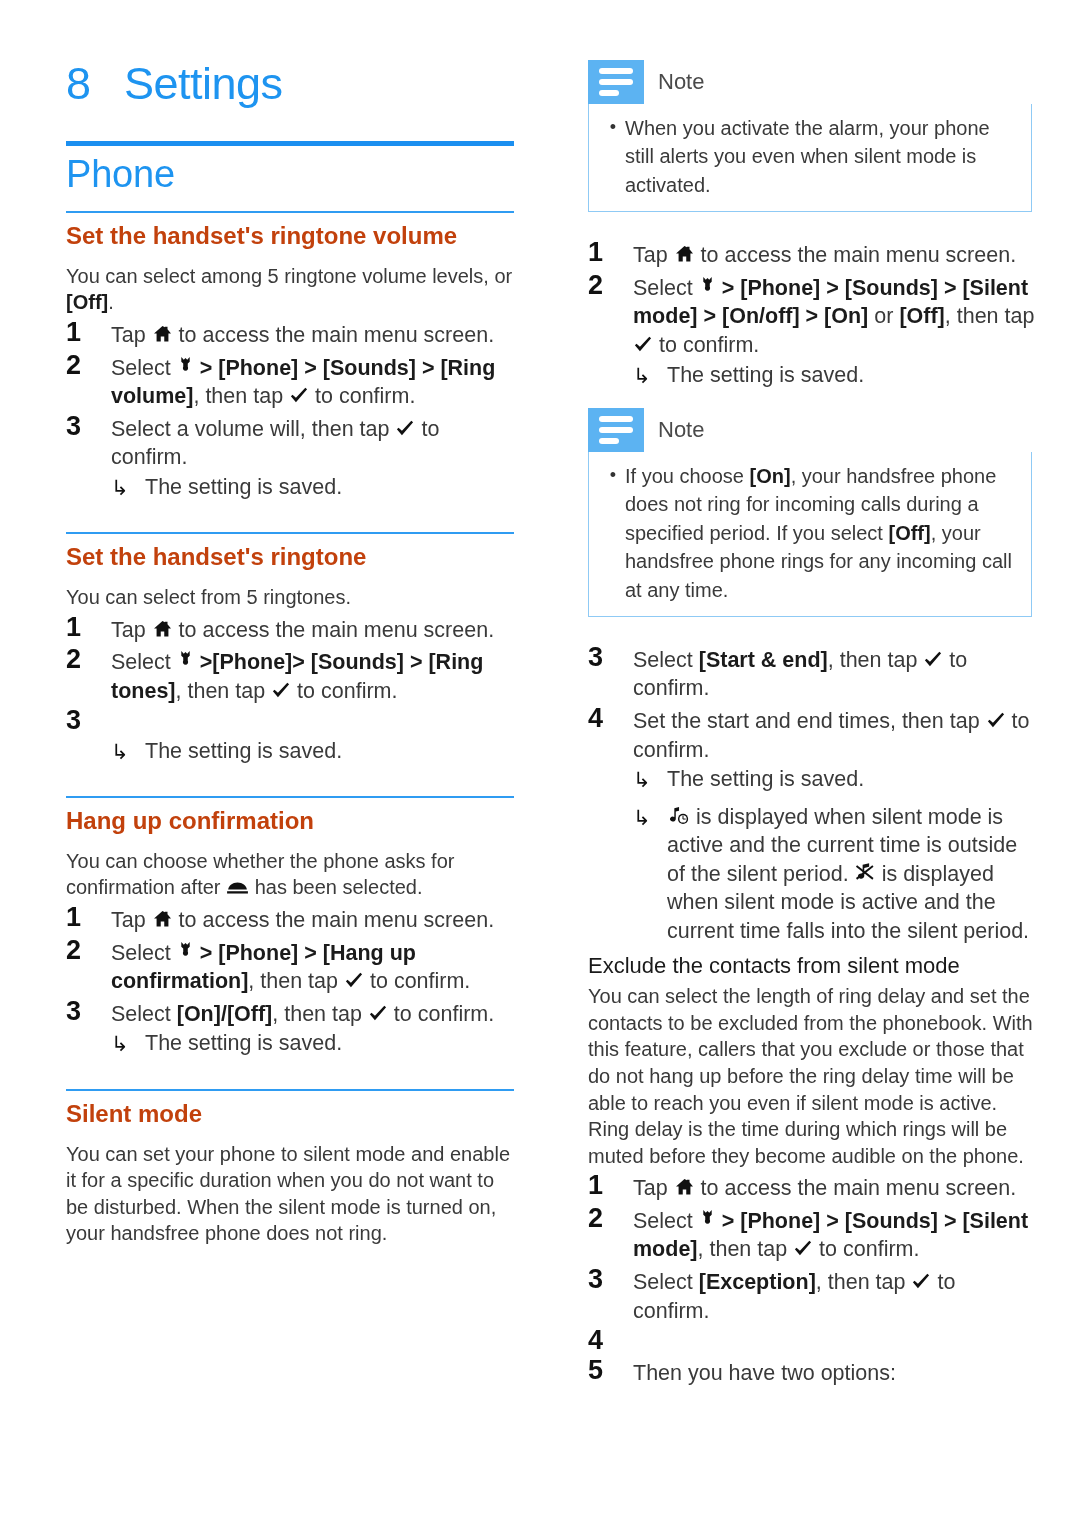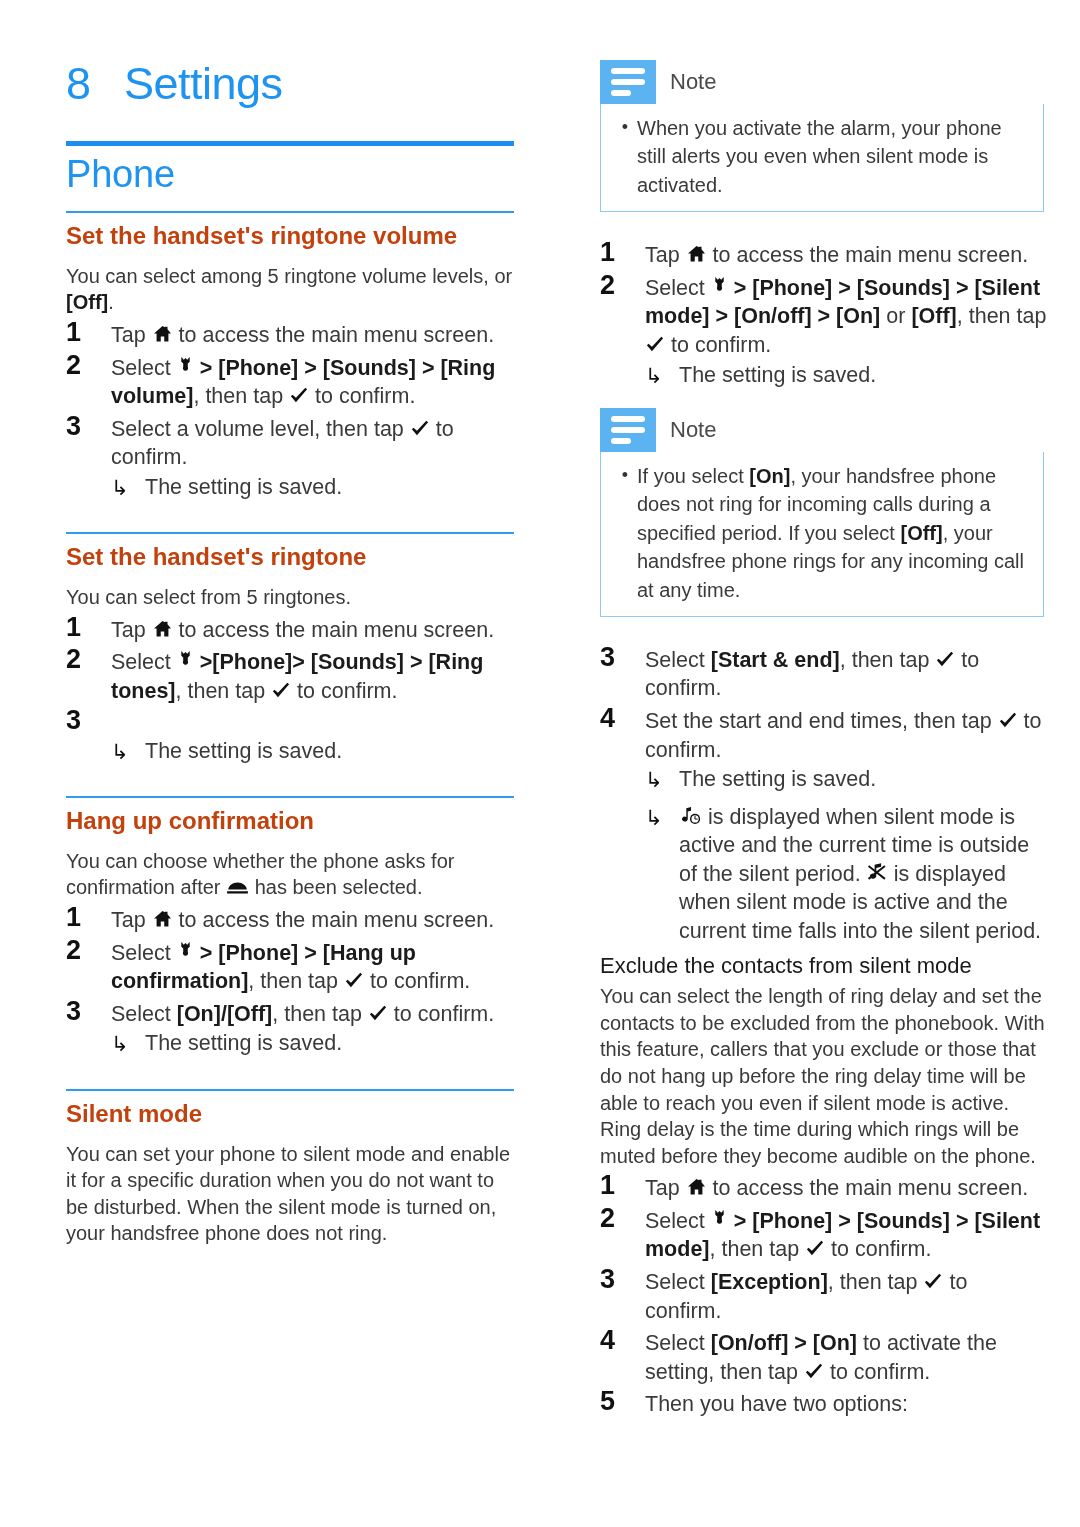--- a/index.html
+++ b/index.html
@@ -7,21 +7,21 @@
     width:1080px;height:1527px;
     background:#ffffff;
     font-family:"Liberation Sans", sans-serif;
     color:#2b2b2b;
     -webkit-font-smoothing:antialiased;
   }
   .page{position:relative;width:1080px;height:1527px;overflow:hidden;}
 
   .col{position:absolute;top:60px;width:448px;}
   .col-left{left:66px;}
-  .col-right{left:600px;}
+  .col-right{left:588px;}
 
   
   .chapter{
     display:flex;align-items:baseline;
     color:#1e94f0;
     font-size:45px;font-weight:400;letter-spacing:-0.5px;
     margin:0 0 34px 0;line-height:1.05;
   }
   .chapter .num{width:58px;flex:none;}
   .rule-thick{height:5px;background:#1b8ff0;width:100%;}
@@ -135,21 +135,21 @@
       <li>
         <span class="n">2</span>
         <span class="t"><span>Select </span><span class="ic"><svg width="17" height="21" viewBox="0 0 18 24">
                 <path fill="#111" d="M4.2 1.2v5.3L6.4 8.7v3.6a3 3 0 1 0 5.2 0V8.7l2.2-2.2V1.2L11 4.3 9 2.4 7 4.3z"></path>
               </svg></span><b> &gt; [Phone] &gt; [Sounds] &gt; [Ring volume]</b><span>, then tap </span><span class="ic"><svg width="20" height="18" viewBox="0 0 22 20">
                 <path fill="#111" d="M2 10.4 7.6 17 20 2.6l-2-1.8L7.6 12 3.8 8.6z"></path>
               </svg></span><span> to confirm.</span></span>
       </li>
       <li>
         <span class="n">3</span>
-        <span class="t"><span>Select a volume level, then tap </span><span class="ic"><svg width="20" height="18" viewBox="0 0 22 20">
+        <span class="t"><span>Select a volume will, then tap </span><span class="ic"><svg width="20" height="18" viewBox="0 0 22 20">
                 <path fill="#111" d="M2 10.4 7.6 17 20 2.6l-2-1.8L7.6 12 3.8 8.6z"></path>
               </svg></span><span> to confirm.</span></span>
       </li>
     </ol>
     <div class="result">
       <span class="arrow">↳</span>
       <span class="rt">The setting is saved.</span>
     </div>
 
     <div class="spacer-lg"></div>
@@ -270,21 +270,21 @@
       <div class="note-head">
         <div class="note-icon">
             <i class="b1"></i>
             <i class="b2"></i>
             <i class="b3"></i>
           </div>
         <div class="note-title">Note</div>
       </div>
       <div class="note-body">
         <span class="bullet">•</span>
-        <span class="ntext"><span>If you select </span><b>[On]</b><span>, your handsfree phone does not ring for incoming calls during a specified period. If you select </span><b>[Off]</b><span>, your handsfree phone rings for any incoming call at any time.</span></span>
+        <span class="ntext"><span>If you choose </span><b>[On]</b><span>, your handsfree phone does not ring for incoming calls during a specified period. If you select </span><b>[Off]</b><span>, your handsfree phone rings for any incoming call at any time.</span></span>
       </div>
     </div>
 
     <ol class="steps">
       <li>
         <span class="n">3</span>
         <span class="t"><span>Select </span><b>[Start &amp; end]</b><span>, then tap </span><span class="ic"><svg width="20" height="18" viewBox="0 0 22 20">
                 <path fill="#111" d="M2 10.4 7.6 17 20 2.6l-2-1.8L7.6 12 3.8 8.6z"></path>
               </svg></span><span> to confirm.</span></span>
       </li>
@@ -334,23 +334,20 @@
               </svg></span><span> to confirm.</span></span>
       </li>
       <li>
         <span class="n">3</span>
         <span class="t"><span>Select </span><b>[Exception]</b><span>, then tap </span><span class="ic"><svg width="20" height="18" viewBox="0 0 22 20">
                 <path fill="#111" d="M2 10.4 7.6 17 20 2.6l-2-1.8L7.6 12 3.8 8.6z"></path>
               </svg></span><span> to confirm.</span></span>
       </li>
       <li>
         <span class="n">4</span>
-        <span class="t"><span>Select </span><b>[On/off] &gt; [On]</b><span> to activate the setting, then tap </span><span class="ic"><svg width="20" height="18" viewBox="0 0 22 20">
-                <path fill="#111" d="M2 10.4 7.6 17 20 2.6l-2-1.8L7.6 12 3.8 8.6z"></path>
-              </svg></span><span> to confirm.</span></span>
       </li>
       <li>
         <span class="n">5</span>
         <span class="t">Then you have two options:</span>
       </li>
     </ol>
 
   </div>
 
 

